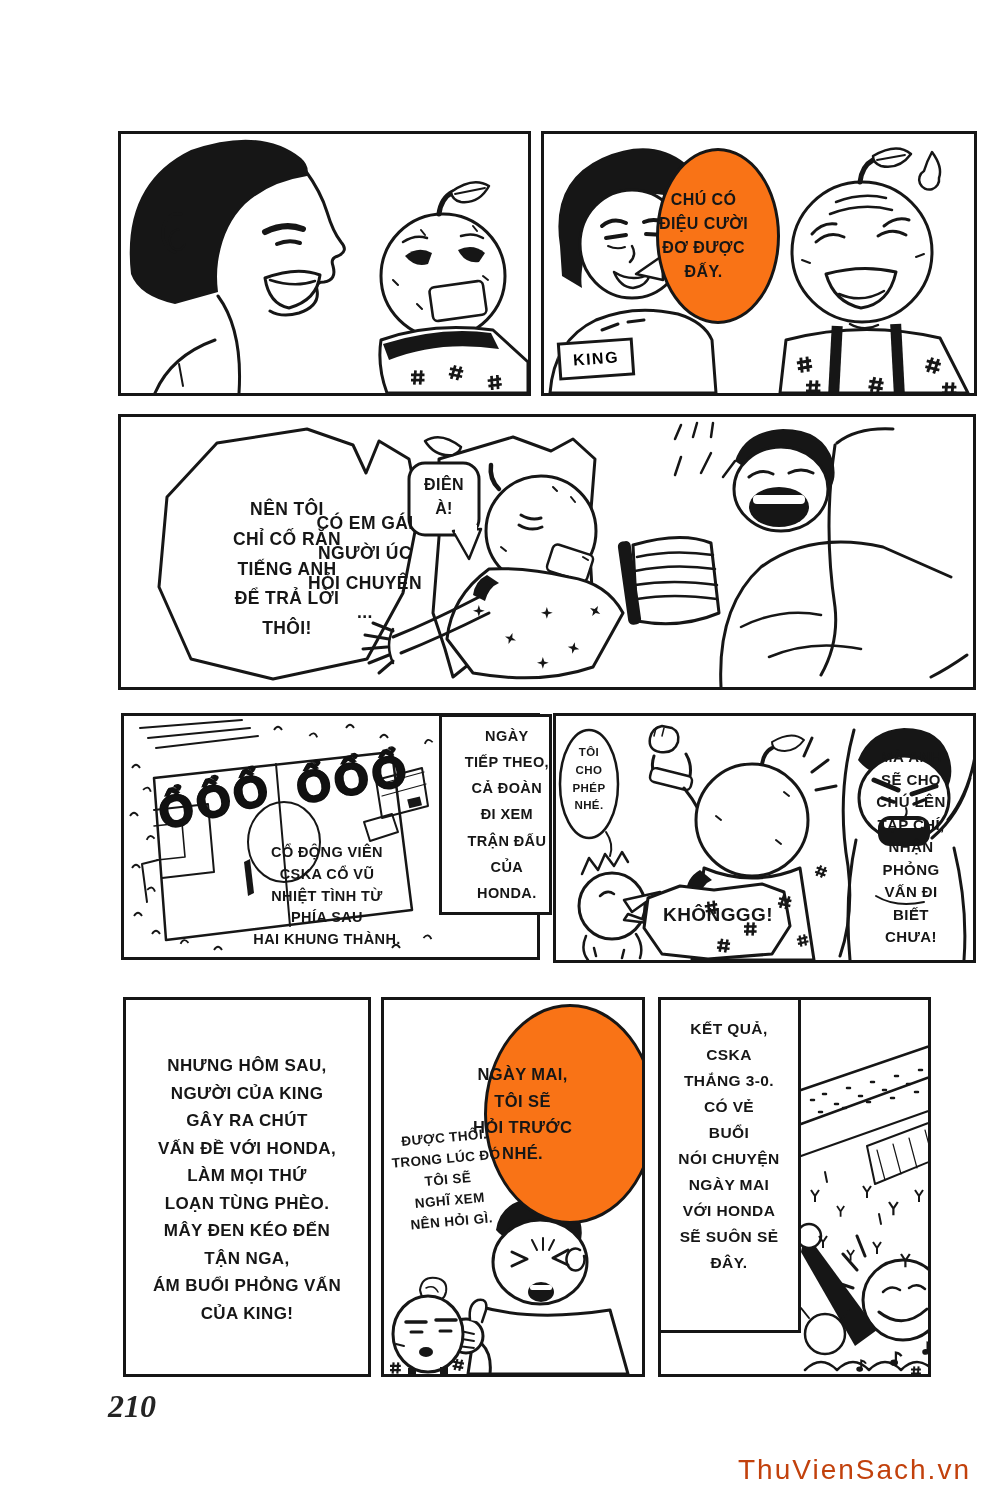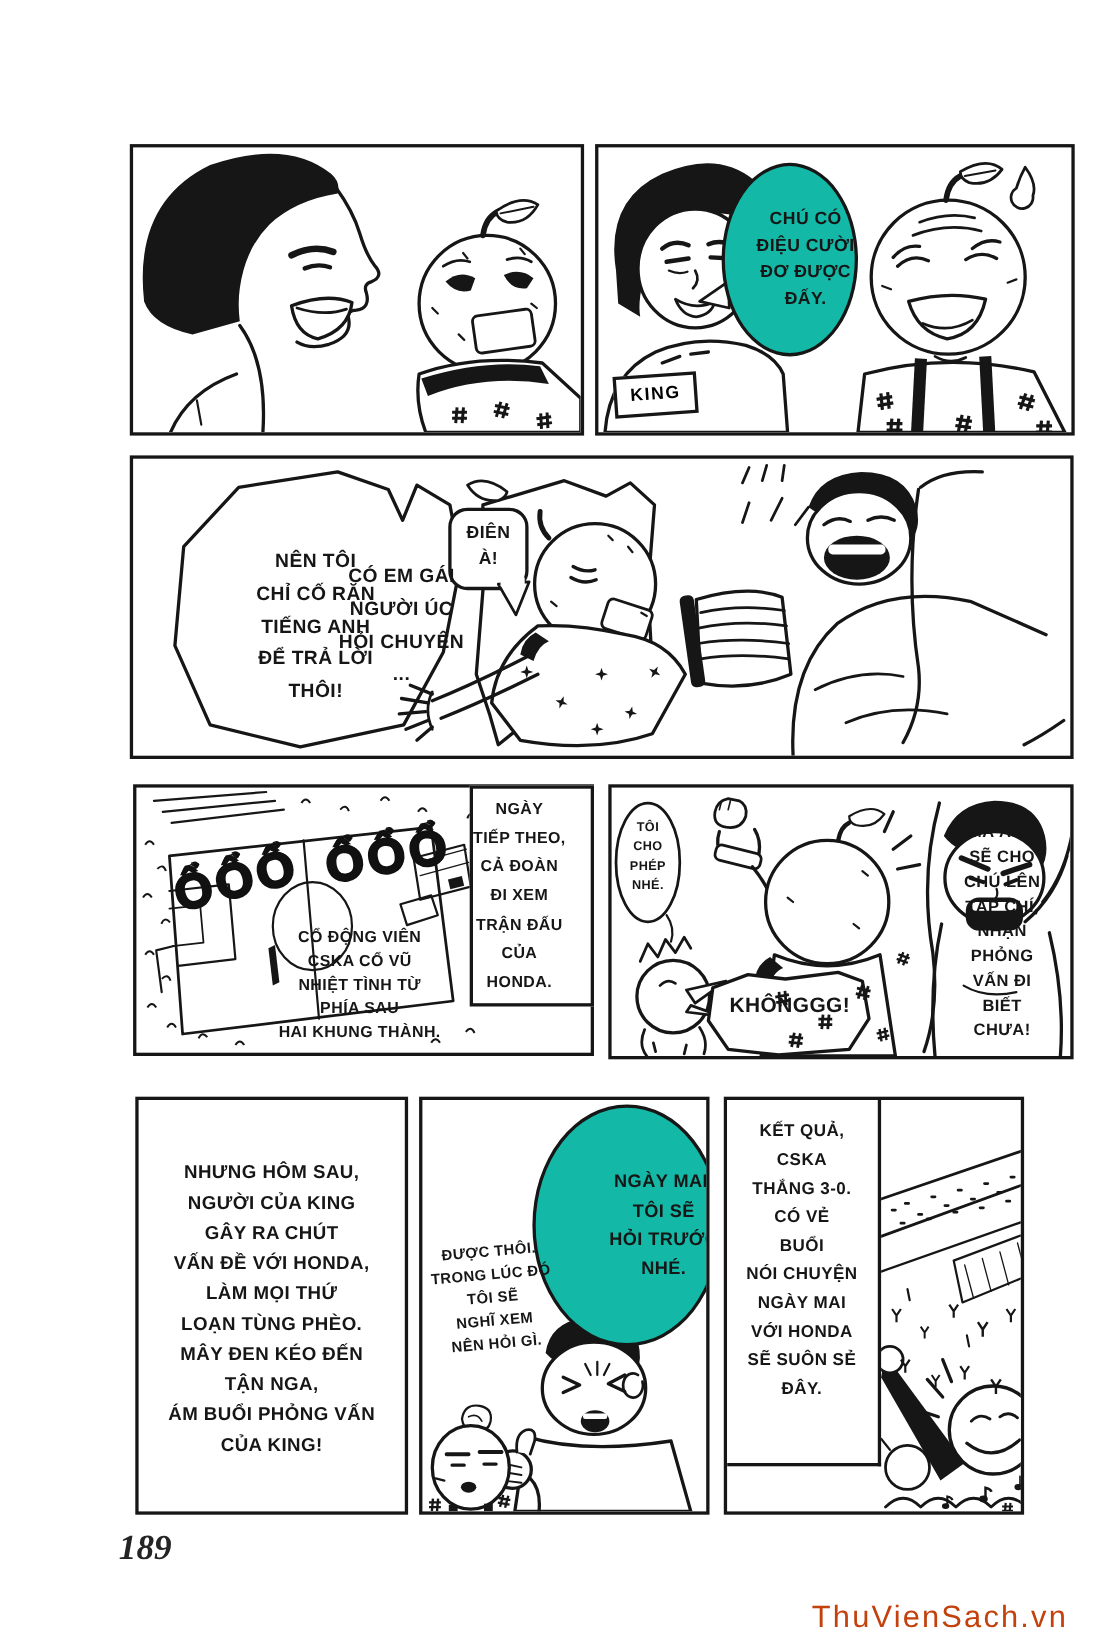--- a/index.html
+++ b/index.html
@@ -4,23 +4,23 @@
 <style>
   html,body{margin:0;padding:0;background:#ffffff;}
   .page{position:relative;width:999px;height:1501px;background:#fff;
         font-family:"Liberation Sans",sans-serif;overflow:hidden;}
   .panel{position:absolute;background:#fff;border:3px solid #161616;
          box-sizing:border-box;overflow:hidden;}
   .panel>svg{position:absolute;left:0;top:0;z-index:1;}
   .txt{position:absolute;white-space:pre-line;text-align:center;font-weight:bold;
        color:#161616;z-index:3;letter-spacing:.4px;}
   .nbox{position:absolute;background:#fff;border:3px solid #161616;box-sizing:border-box;
-        z-index:5;display:flex;align-items:center;justify-content:flex-start;}
-  .bubble-ellipse{position:absolute;background:#14b8a6;border:3px solid #161616;
-        border-radius:50%;display:flex;align-items:center;justify-content:flex-end;
+        z-index:5;display:flex;align-items:center;justify-content:flex-end;margin-left:12px;}
+  .bubble-ellipse{position:absolute;background:#f97316;border:3px solid #161616;
+        border-radius:50%;display:flex;align-items:center;justify-content:flex-start;
         z-index:2;box-sizing:border-box;}
   .sfx{position:absolute;font-weight:bold;color:#111;z-index:3;letter-spacing:4px;
        text-shadow:1.3px 0 #111,-1.3px 0 #111,0 1.3px #111,0 -1.3px #111;}
   .kingtag{position:absolute;border:3px solid #161616;background:#fff;z-index:3;
        display:flex;align-items:center;justify-content:center;font-weight:bold;
        letter-spacing:1.5px;box-sizing:border-box;}
   .capbox{position:absolute;background:#fff;border-right:3px solid #161616;
        border-bottom:3px solid #161616;box-sizing:border-box;z-index:2;}
   .pagenum{position:absolute;font-family:"Liberation Serif",serif;font-style:italic;
        font-weight:bold;color:#242424;z-index:3;}
@@ -431,15 +431,15 @@
 CÓ VẺ
 BUỔI
 NÓI CHUYỆN
 NGÀY MAI
 VỚI HONDA
 SẼ SUÔN SẺ
 ĐÂY.</div>
     </div>
   </div>
 
-  <div class="pagenum" style="left:108px;top:1388px;font-size:32px">189</div>
+  <div class="pagenum" style="left:108px;top:1388px;font-size:32px">210</div>
   <div class="watermark" style="left:738px;top:1454px;font-size:28px">ThuVienSach.vn</div>
 </div>
 
 </body></html>

